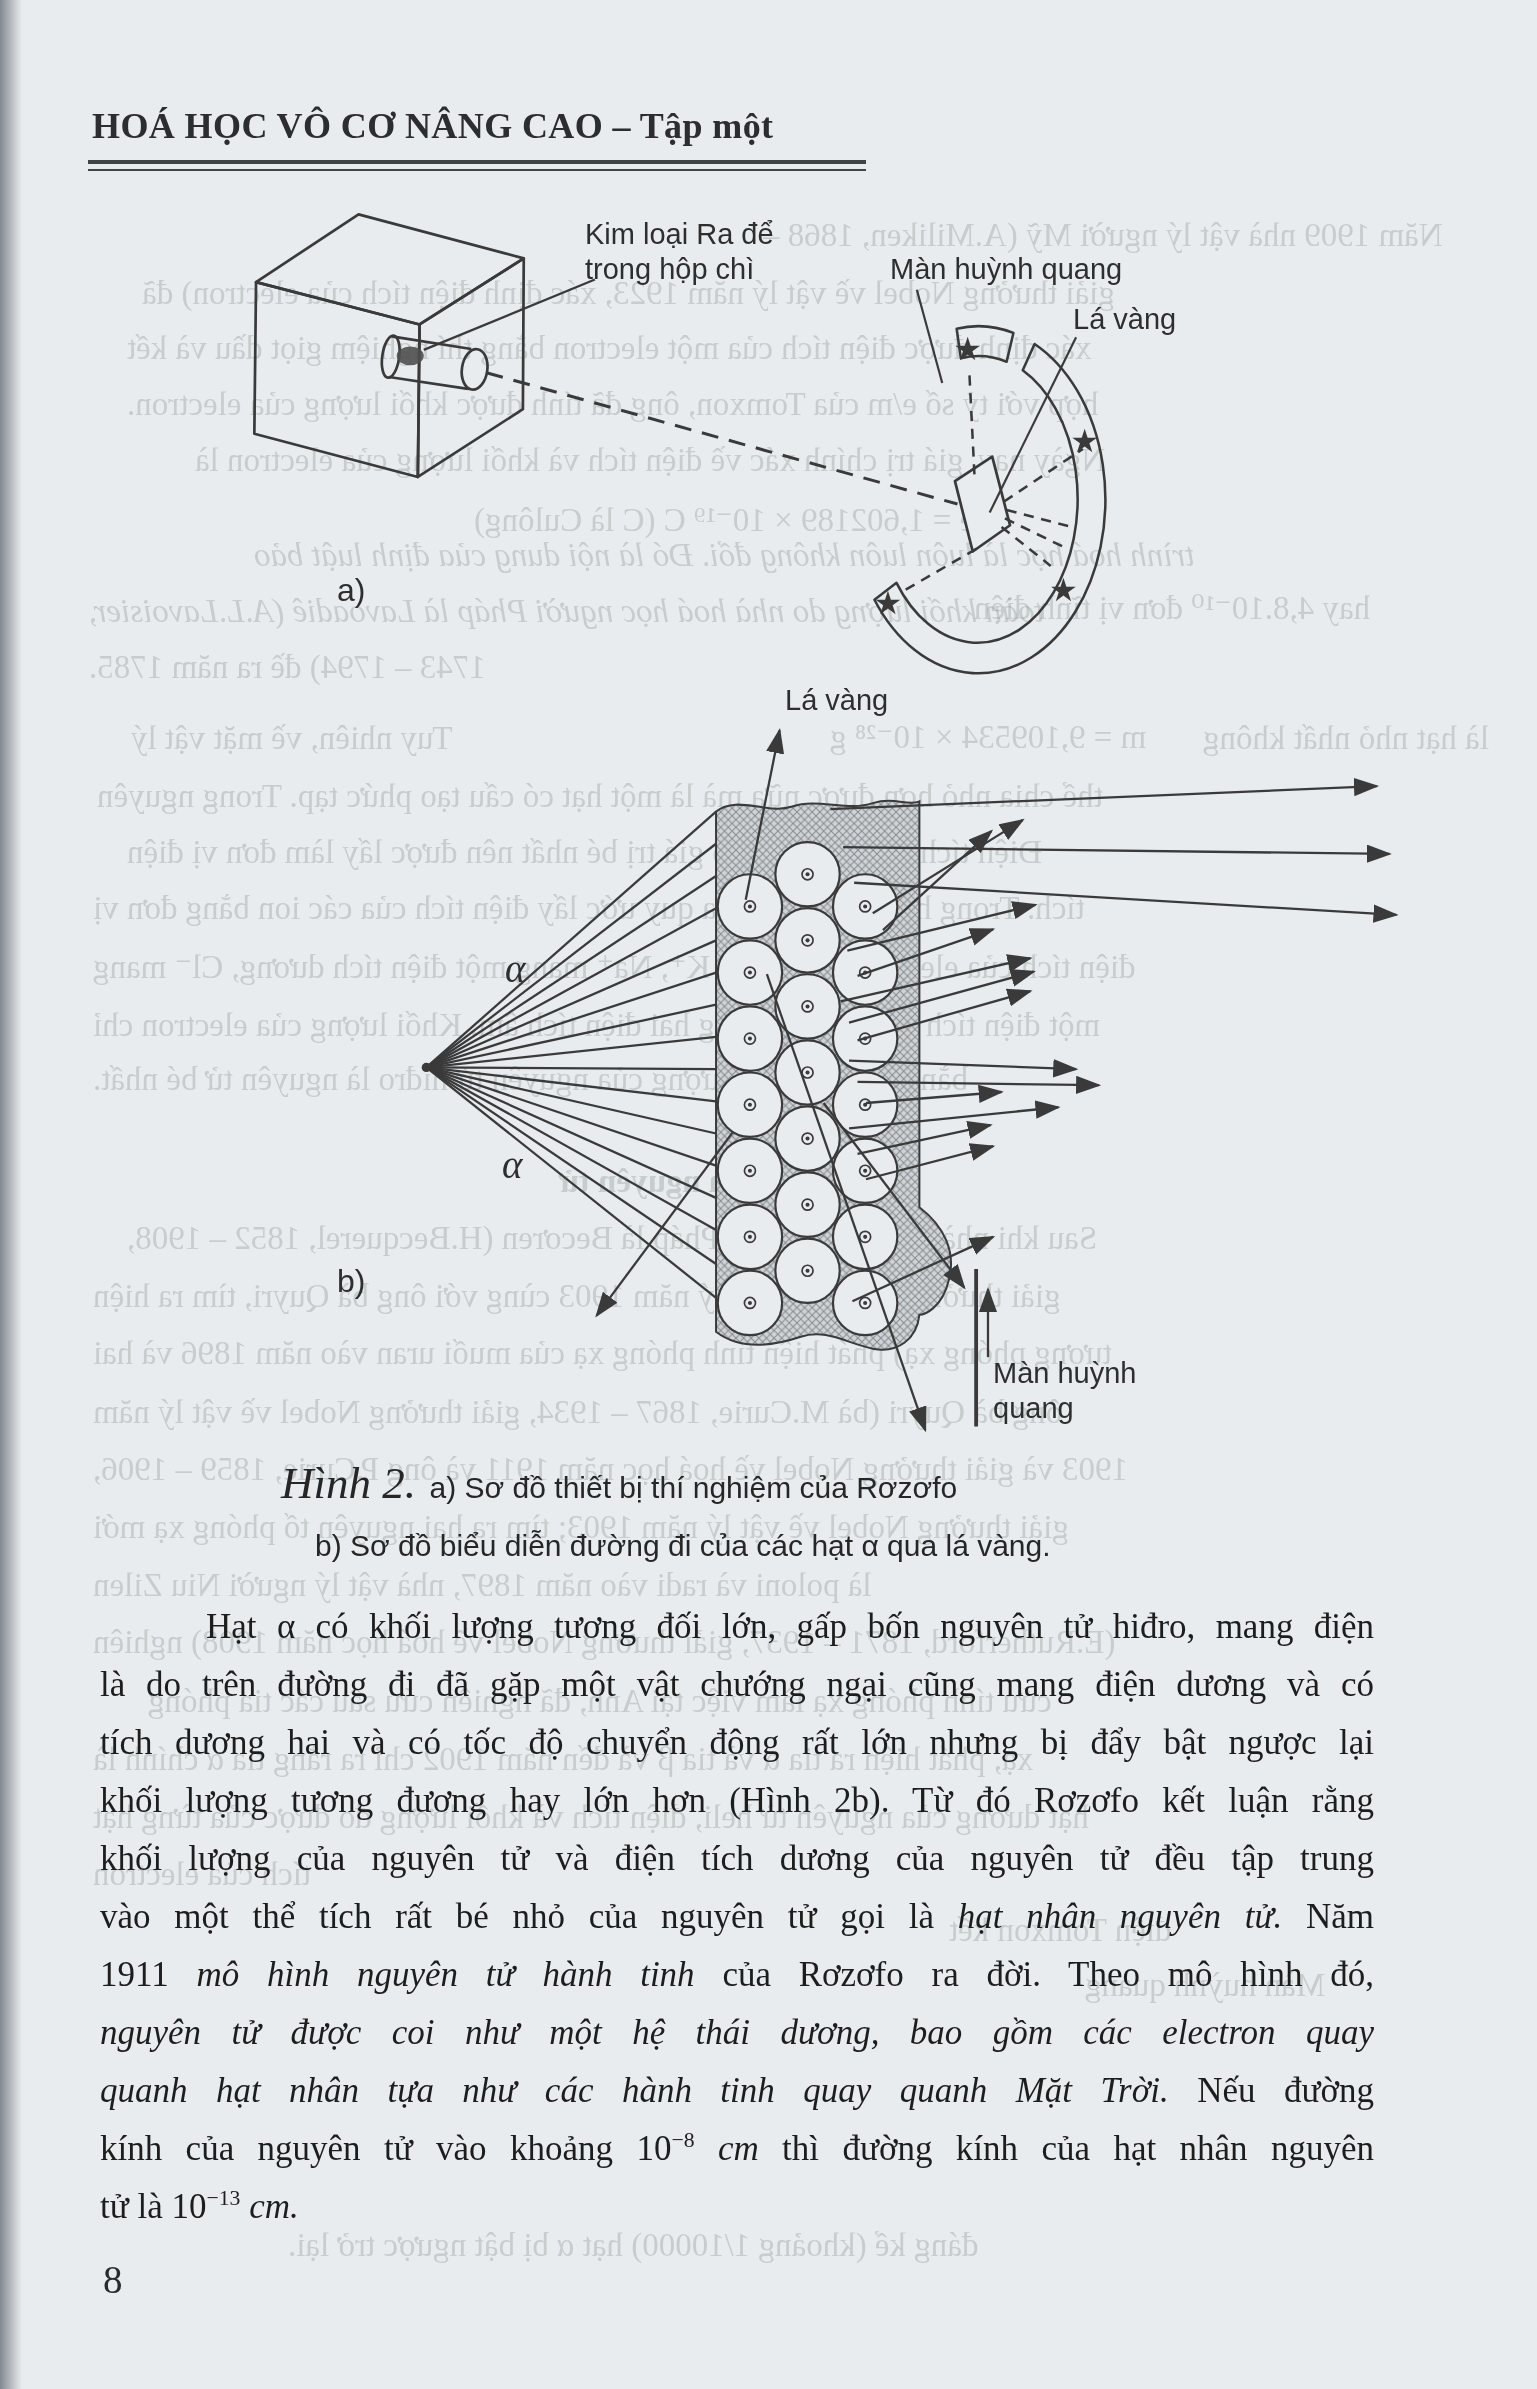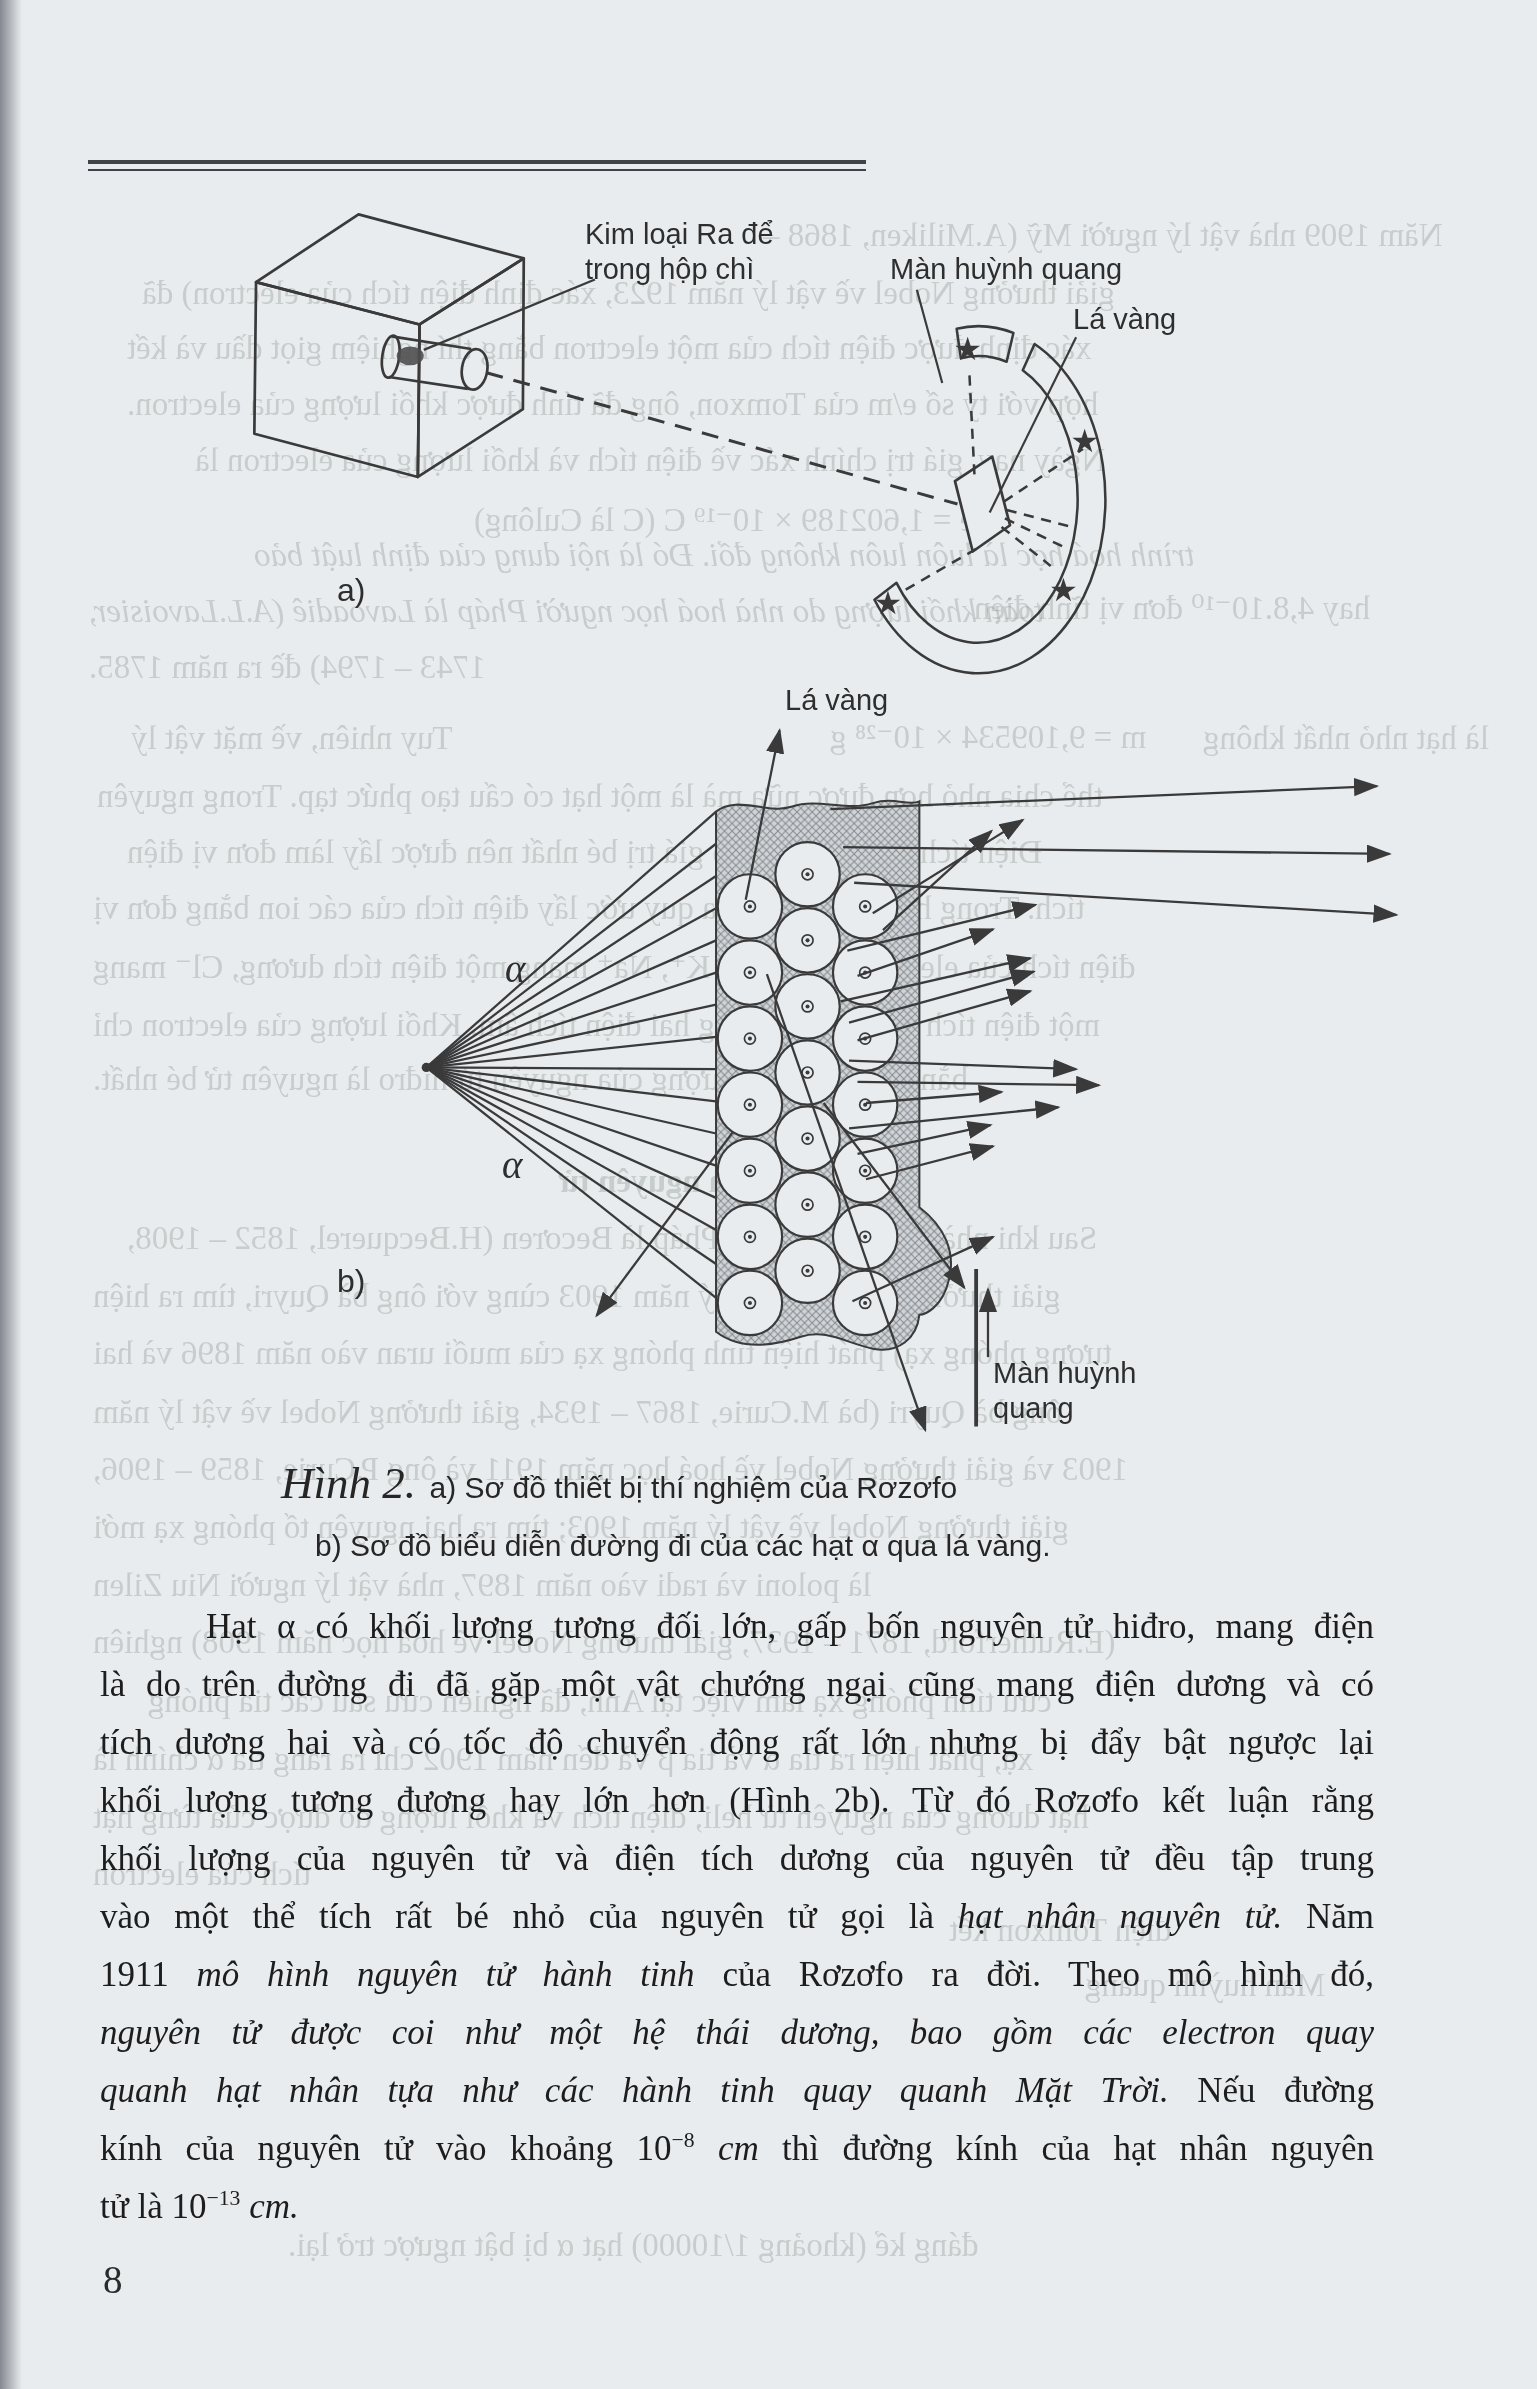--- a/index.html
+++ b/index.html
@@ -268,20 +268,21 @@
         </g>
       <circle cx="503" cy="1260" r="5.5" fill="#3a3a3a"></circle>
 
       <line x1="880" y1="1062" x2="920" y2="862" stroke="#3a3a3a" stroke-width="2.7" marker-end="url(#ah)"></line>
 
       <line x1="1152" y1="1498" x2="1152" y2="1684" stroke="#3a3a3a" stroke-width="4.5"></line>
       <line x1="1166" y1="1602" x2="1166" y2="1522" stroke="#3a3a3a" stroke-width="2.7" marker-end="url(#ah)"></line>
     </g>
   </svg>
 
+  <div class="header-title">HOÁ HỌC VÔ CƠ NÂNG CAO – Tập một</div>
   <div class="rule r1"></div>
   <div class="rule r2"></div>
 
   <div class="lblsans" style="left:585px;top:217px;">
     <div>Kim loại Ra để</div>
     <div>trong hộp chì</div>
   </div>
   <div class="lblsans" style="left:890px;top:252px;">Màn huỳnh quang</div>
   <div class="lblsans" style="left:1073px;top:302px;">Lá vàng</div>
   <div class="lblsans partlbl" style="left:337px;top:573px;">a)</div>

